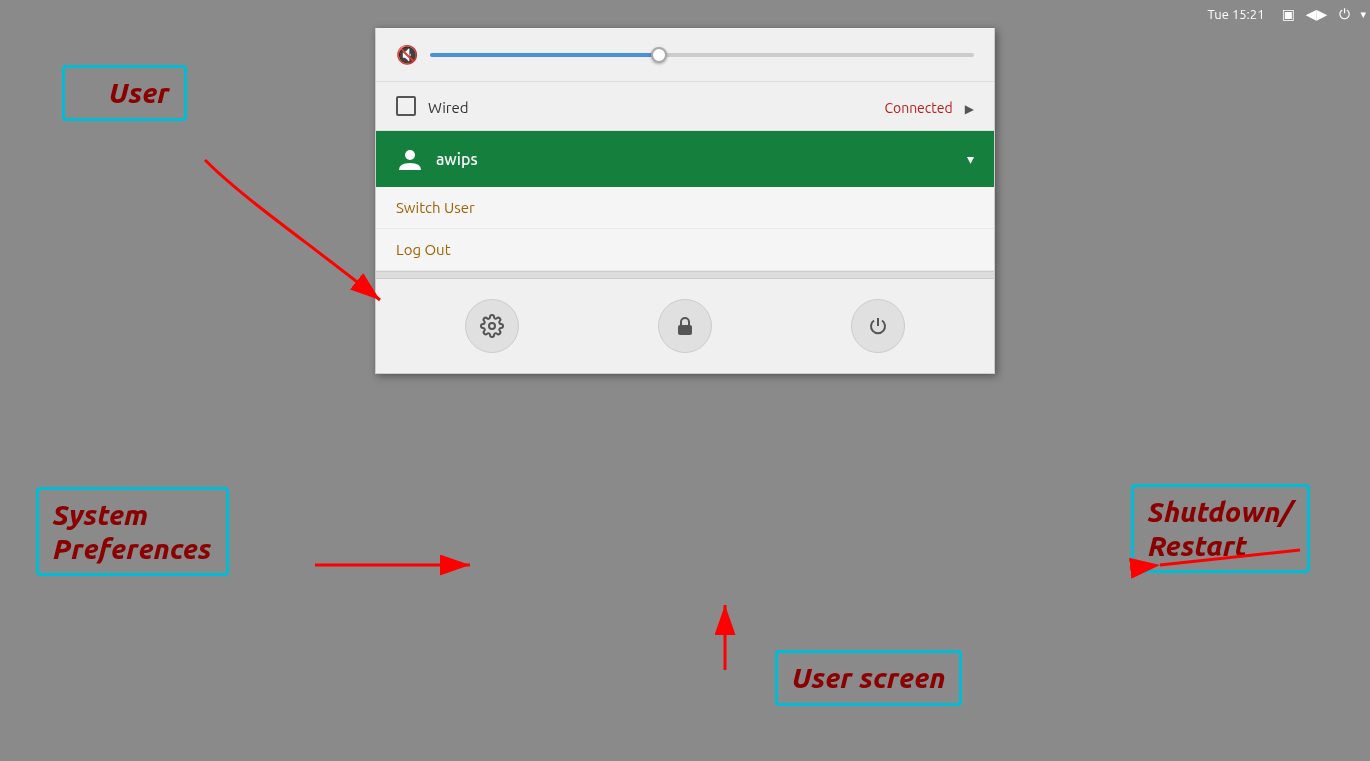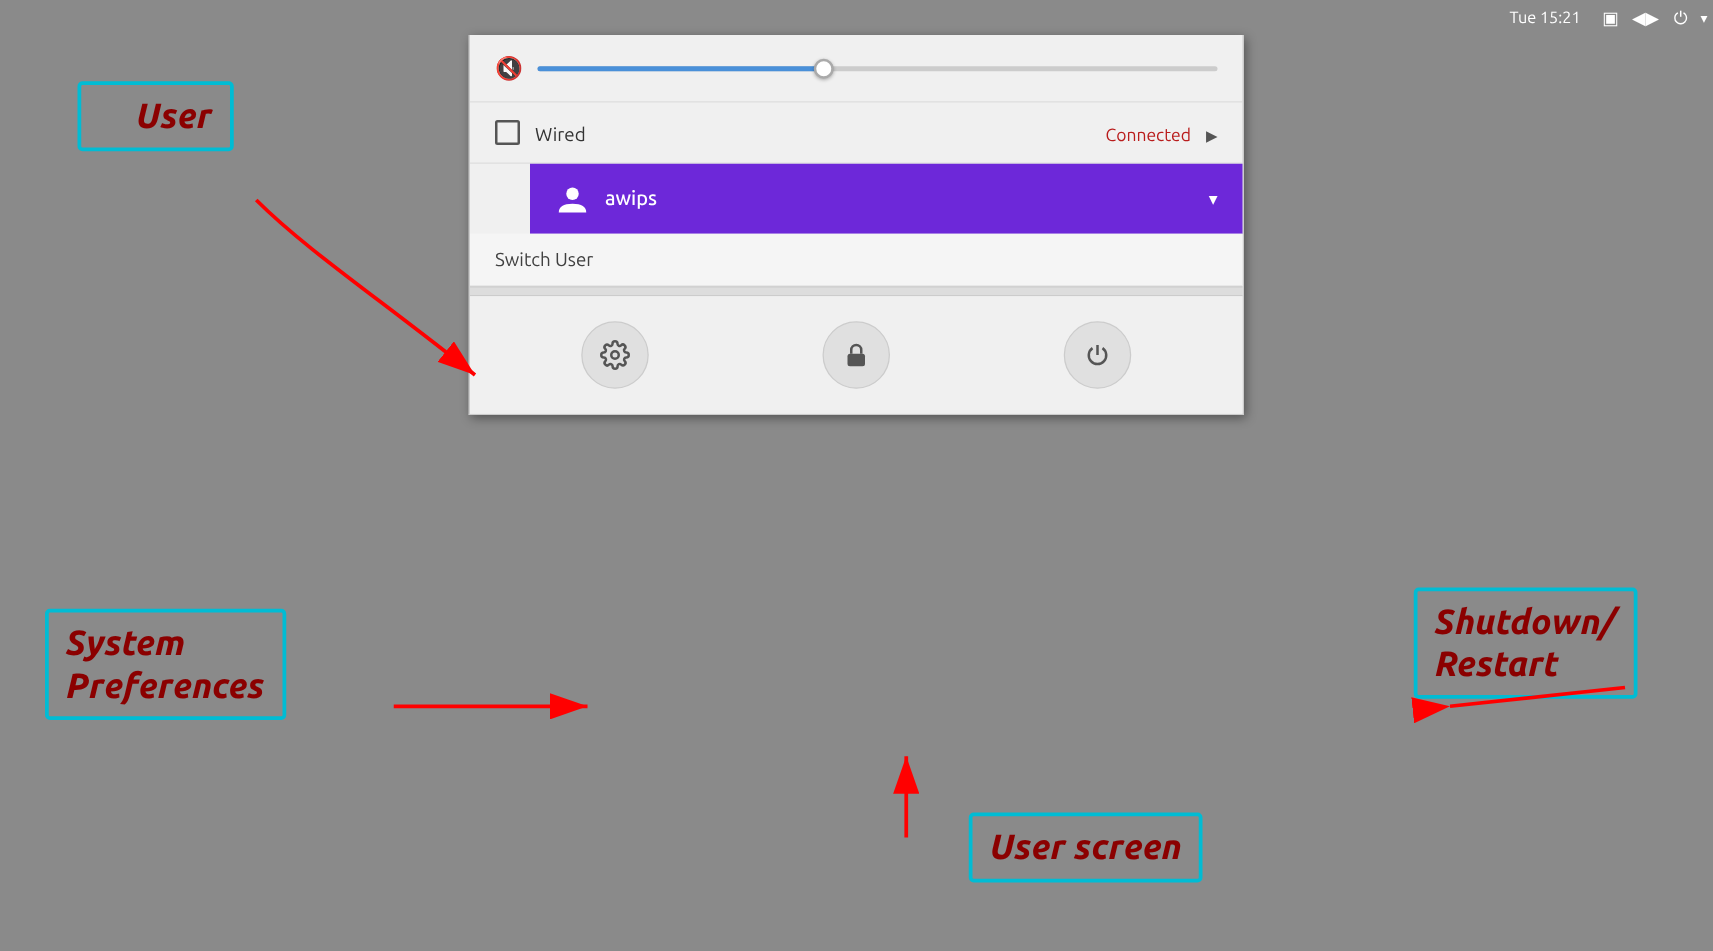--- a/index.html
+++ b/index.html
@@ -133,26 +133,25 @@
       font-size: 14px;
     }
 
     .network-arrow {
       color: #555;
       font-size: 12px;
     }
 
     
     .user-section {
-      background: #6d28d9;
+      background: #15803d;
       padding: 14px 20px;
       display: flex;
       align-items: center;
       gap: 12px;
-      margin-left: 48px;
     }
 
     .user-avatar-icon {
       width: 28px;
       height: 28px;
       color: white;
       font-size: 22px;
       display: flex;
       align-items: center;
       justify-content: center;
@@ -168,21 +167,21 @@
 
     .user-dropdown-arrow {
       color: white;
       font-size: 14px;
     }
 
     
     .menu-item {
       padding: 12px 20px;
       font-size: 15px;
-      color: #404040;
+      color: #a16207;
       background: #f5f5f5;
       cursor: pointer;
       border-bottom: 1px solid #e8e8e8;
     }
 
     
     .menu-divider {
       height: 8px;
       background: #ddd;
       border-top: 1px solid #ccc;
@@ -233,21 +232,21 @@
       left: 62px;
       padding-left: 44px;
     }
 
     .annotation-syspref {
       top: 487px;
       left: 36px;
     }
 
     .annotation-shutdown {
-      top: 470px;
+      top: 484px;
       right: 60px;
     }
 
     .annotation-lockscreen {
       top: 650px;
       left: 775px;
     }
 
     svg.arrow {
       overflow: visible;
@@ -288,20 +287,21 @@
         <circle cx="13" cy="9" r="5"></circle>
         <path d="M2 24 Q2 17 13 17 Q24 17 24 24Z"></path>
       </svg>
     </div>
     <span class="user-name">awips</span>
     <span class="user-dropdown-arrow">▾</span>
   </div>
 
   <div class="menu-item">Switch User</div>
 
+  <div class="menu-item">Log Out</div>
 
   <div class="menu-divider"></div>
 
   <div class="bottom-actions">
     <div class="action-button">
 
       <svg width="24" height="24" viewBox="0 0 24 24" fill="none" stroke="#555" stroke-width="2">
         <circle cx="12" cy="12" r="3"></circle>
         <path d="M19.4 15a1.65 1.65 0 0 0 .33 1.82l.06.06a2 2 0 0 1-2.83 2.83l-.06-.06a1.65 1.65 0 0 0-1.82-.33 1.65 1.65 0 0 0-1 1.51V21a2 2 0 0 1-4 0v-.09A1.65 1.65 0 0 0 9 19.4a1.65 1.65 0 0 0-1.82.33l-.06.06a2 2 0 0 1-2.83-2.83l.06-.06A1.65 1.65 0 0 0 4.68 15a1.65 1.65 0 0 0-1.51-1H3a2 2 0 0 1 0-4h.09A1.65 1.65 0 0 0 4.6 9a1.65 1.65 0 0 0-.33-1.82l-.06-.06a2 2 0 0 1 2.83-2.83l.06.06A1.65 1.65 0 0 0 9 4.68a1.65 1.65 0 0 0 1-1.51V3a2 2 0 0 1 4 0v.09a1.65 1.65 0 0 0 1 1.51 1.65 1.65 0 0 0 1.82-.33l.06-.06a2 2 0 0 1 2.83 2.83l-.06.06A1.65 1.65 0 0 0 19.4 9a1.65 1.65 0 0 0 1.51 1H21a2 2 0 0 1 0 4h-.09a1.65 1.65 0 0 0-1.51 1z"></path>
       </svg>

